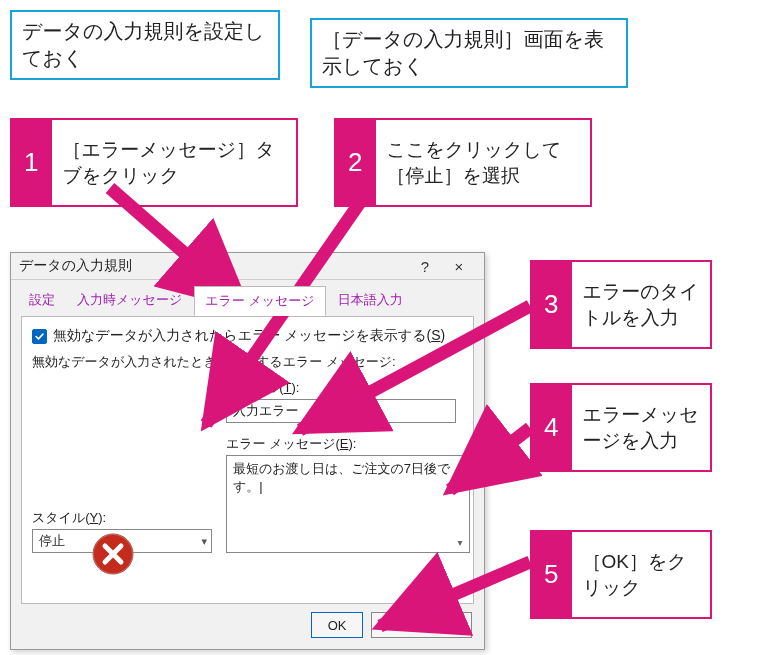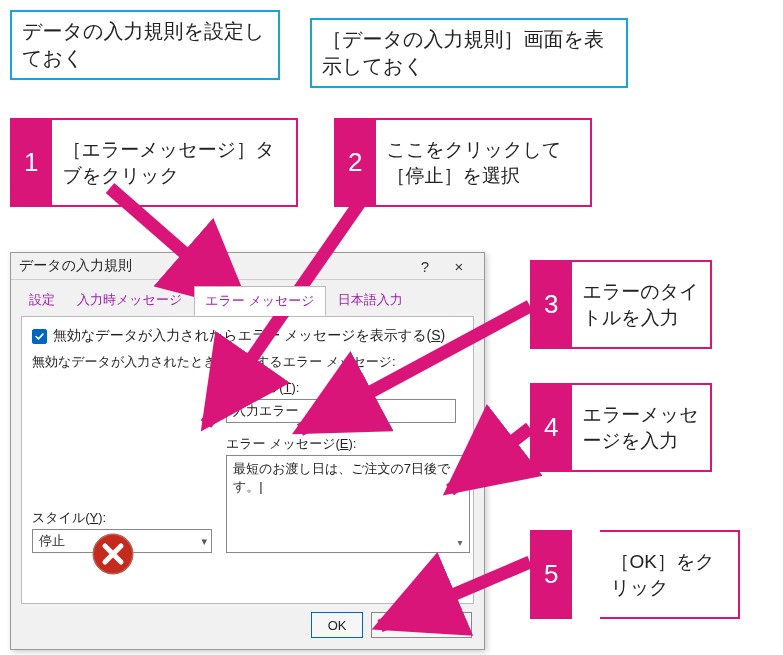--- a/index.html
+++ b/index.html
@@ -191,21 +191,21 @@
   </div>
 </div>
 <div class="step" style="left:530px; top:383px;">
   <div class="step-num">4</div>
   <div class="step-text" style="width:140px;">
     <span>エラーメッセージを入力</span>
   </div>
 </div>
 <div class="step" style="left:530px; top:530px;">
   <div class="step-num">5</div>
-  <div class="step-text" style="width:140px;margin-left:28px;">
+  <div class="step-text" style="width:140px;">
     <span>［OK］をクリック</span>
   </div>
 </div>
 
 <div class="dialog">
   <div class="titlebar">
     <span class="title">データの入力規則</span>
     <div class="ctrl">
       <span>?</span>
     </div>

